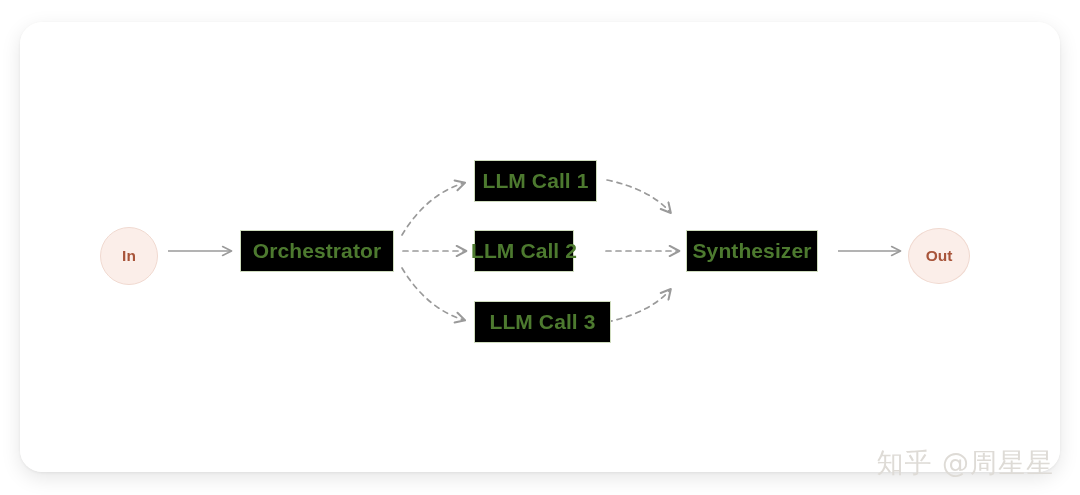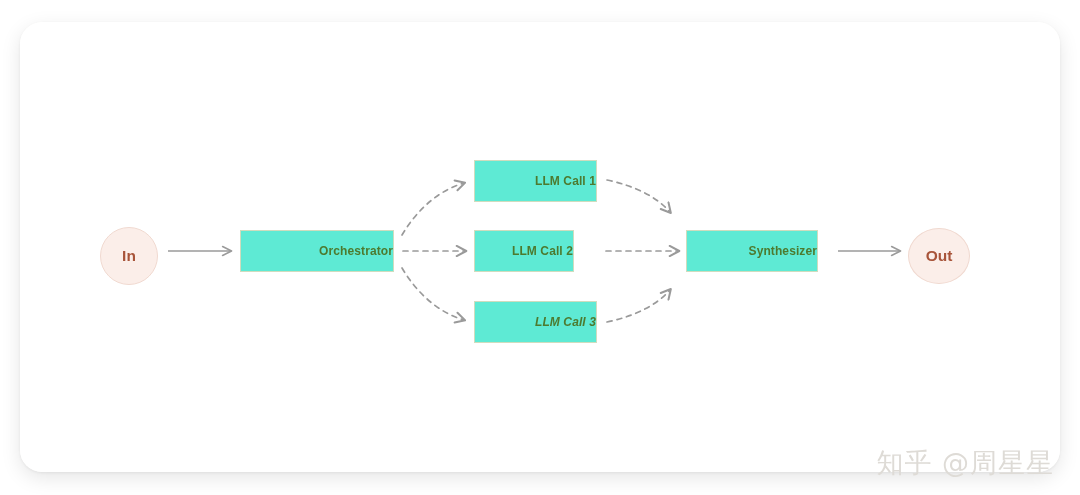--- a/index.html
+++ b/index.html
@@ -51,45 +51,44 @@
     box-sizing: border-box;
     display: flex;
     align-items: center;
     justify-content: center;
     text-align: center;
     white-space: nowrap;
   }
 
   
   .box {
-    background: #5eead4;
+    background: #000000;
     border: 1px solid #cfdcbe;
     color: #4d7a2f;
-    font-size: 12px;
+    font-size: 21px;
     font-weight: 700;
     letter-spacing: 0.1px;
-    justify-content: flex-end;
   }
 
   
   .terminal {
     background: #fbeee9;
     border: 1px solid #f0d9d0;
     color: #a8543a;
     font-size: 15.5px;
     font-weight: 700;
     border-radius: 50%;
   }
 
   
   #node-in          { left: 100px; top: 227px; width: 58px;  height: 58px; }
   #node-orchestrator{ left: 240px; top: 230px; width: 154px; height: 42px; }
   #node-llm-1       { left: 474px; top: 160px; width: 123px; height: 42px; }
   #node-llm-2       { left: 474px; top: 230px; width: 100px; height: 42px; }
-  #node-llm-3       { left: 474px; top: 301px; width: 123px; height: 42px; font-style: italic; }
+  #node-llm-3       { left: 474px; top: 301px; width: 137px; height: 42px; }
   #node-synthesizer { left: 686px; top: 230px; width: 132px; height: 42px; }
   #node-out         { left: 908px; top: 228px; width: 62px;  height: 56px; }
 
   
   #edges {
     position: absolute;
     left: 0; top: 0;
     width: 1080px;
     height: 495px;
     pointer-events: none;

